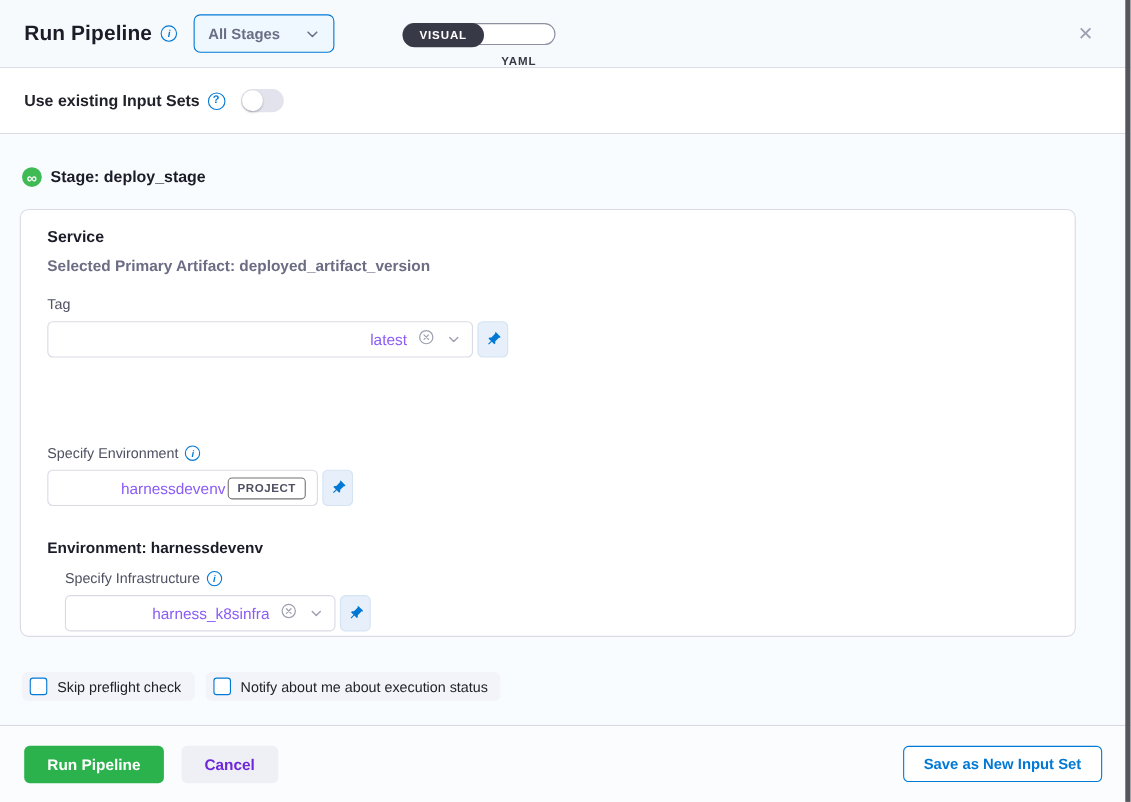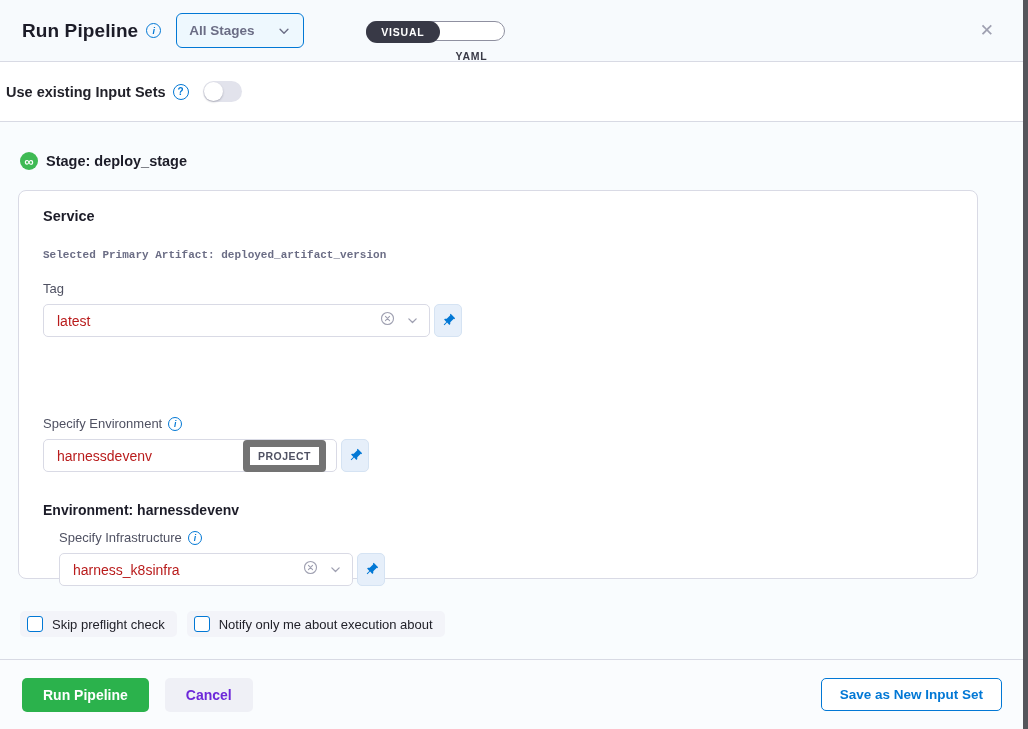--- a/index.html
+++ b/index.html
@@ -26,56 +26,56 @@
   .mode-seg { font-size:10.5px; font-weight:700; letter-spacing:0.8px; line-height:20px;
               padding:0 14px; cursor:pointer; }
   .mode-visual { background:#383946; color:#fff; border-radius:999px; height:22px;
                  line-height:22px; margin:-1px 0 -1px -1px; padding:0 15px; }
   .mode-yaml { color:#383946; padding:0 16px;margin-top:24px; }
   .close-btn { margin-left:auto; color:#9fa0b1; font-size:17px; font-weight:400;
                cursor:pointer; line-height:1; padding:4px; margin-right:6px; }
 
   
   .inputsets-row { height:60px; background:#ffffff; border-bottom:1px solid #d8dae4;
-                   display:flex; align-items:center; padding:0 6px; }
+                   display:flex; align-items:center; padding:0 22px; }
   .inputsets-label { font-size:14.5px; font-weight:600; color:#22222a; }
   .help-q { width:16px; height:16px; font-size:10px; margin-left:7px; }
   .switch { margin-left:14px; width:39px; height:21px; border-radius:11px; background:#e2e3ec;
             position:relative; cursor:pointer; }
   .switch .knob { position:absolute; left:1px; top:1px; width:19px; height:19px; border-radius:50%;
                   background:#fff; box-shadow:0 1px 2px rgba(40,41,61,.3); }
 
   
   .stage-section { height:537px; background:#f9fcfe; padding:30px 18px 0 18px; }
   .stage-row { display:flex; align-items:center; padding-left:2px; }
   .stage-icon { width:18px; height:18px; border-radius:50%; background:#3fba54; color:#fff;
                 display:inline-flex; align-items:center; justify-content:center;
                 font-size:13px; font-weight:700; line-height:1; }
   .stage-label { margin-left:8px; font-size:14.5px; font-weight:600; color:#1c1c28; }
 
   .card { margin-top:20px; width:960px; height:389px; background:#fff;
           border:1px solid #d9dae5; border-radius:8px; padding:17px 24px 0 24px; }
   .service-title { font-size:14.5px; font-weight:700; color:#1c1c28; }
-  .artifact-line { margin-top:25px; font-size:11px; font-weight:700; color:#6b6d85;font-family:Liberation Mono, monospace; }
+  .artifact-line { margin-top:9px; font-size:14px; font-weight:700; color:#6b6d85; }
   .field-label { margin-top:20px; font-size:13px; color:#4f5162; display:flex; align-items:center; }
   .field-label .info-i { width:14px; height:14px; font-size:8.5px; margin-left:6px; }
   .input-row { margin-top:8px; display:flex; align-items:stretch; }
   .text-input { display:flex; align-items:center; background:#fff; border:1px solid #d9dae5;
                 border-radius:5px; height:33px; padding:0 10px 0 11px; }
   .text-input input { border:none; outline:none; flex:1 1 auto; min-width:0; font-size:14px;
-                      color:#b91c1c; background:transparent;
-                      font-family:"Liberation Sans", sans-serif; }
+                      color:#8b5cf6; background:transparent;
+                      font-family:"Liberation Sans", sans-serif;text-align:right; }
   .input-icons { margin-left:auto; display:flex; align-items:center; gap:11px; padding-left:8px; }
   .pin-btn { margin-left:4px; width:28px; height:33px; background:#e6effa; border:1px solid #d5e3f3;
              border-radius:5px; display:flex; align-items:center; justify-content:center; cursor:pointer; }
   .pin-btn svg { transform:rotate(45deg); }
-  .proj-badge { margin-left:auto; border:7px solid #737373; border-radius:4px; padding:3px 8px;
+  .proj-badge { margin-left:auto; border:1px solid #737373; border-radius:4px; padding:3px 8px;
                 font-size:10.5px; font-weight:600; letter-spacing:0.5px; color:#4f5162; }
   .w-tag { width:387px; }
-  .w-env { width:294px; }
+  .w-env { width:246px; }
   .gap-lg { height:59px; }
   .env-header { margin-top:30px; font-size:14px; font-weight:700; color:#1c1c28; }
   .indent { margin-left:16px; }
 
   
   .options-row { display:flex; align-items:flex-start; gap:10px; margin-top:32px; padding-left:2px; }
   .option-item { display:flex; align-items:center; gap:9px; background:#f3f4f9;
                  border-radius:5px; padding:5px 12px 5px 7px; cursor:pointer; }
   .checkbox { width:16px; height:16px; background:#fff; border:1.6px solid #0278d5;
               border-radius:3px; flex:0 0 auto; }
@@ -214,21 +214,21 @@
       </div>
     </div>
 
     <div class="options-row">
       <div class="option-item">
         <span class="checkbox"></span>
         <span class="option-label">Skip preflight check</span>
       </div>
       <div class="option-item">
         <span class="checkbox"></span>
-        <span class="option-label">Notify only me about execution about</span>
+        <span class="option-label">Notify about me about execution status</span>
       </div>
     </div>
   </div>
 
   <div class="footer">
     <button class="btn btn-run">Run Pipeline</button>
     <button class="btn btn-cancel">Cancel</button>
     <button class="btn btn-save">Save as New Input Set</button>
   </div>
 

